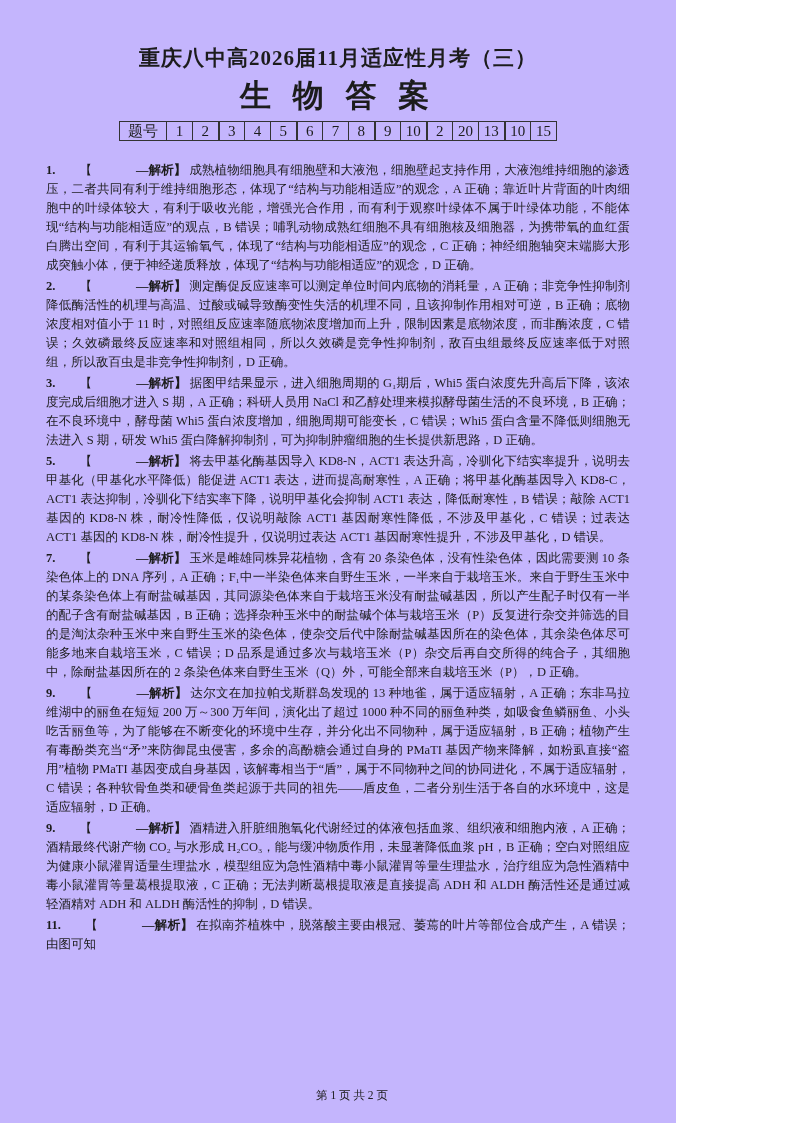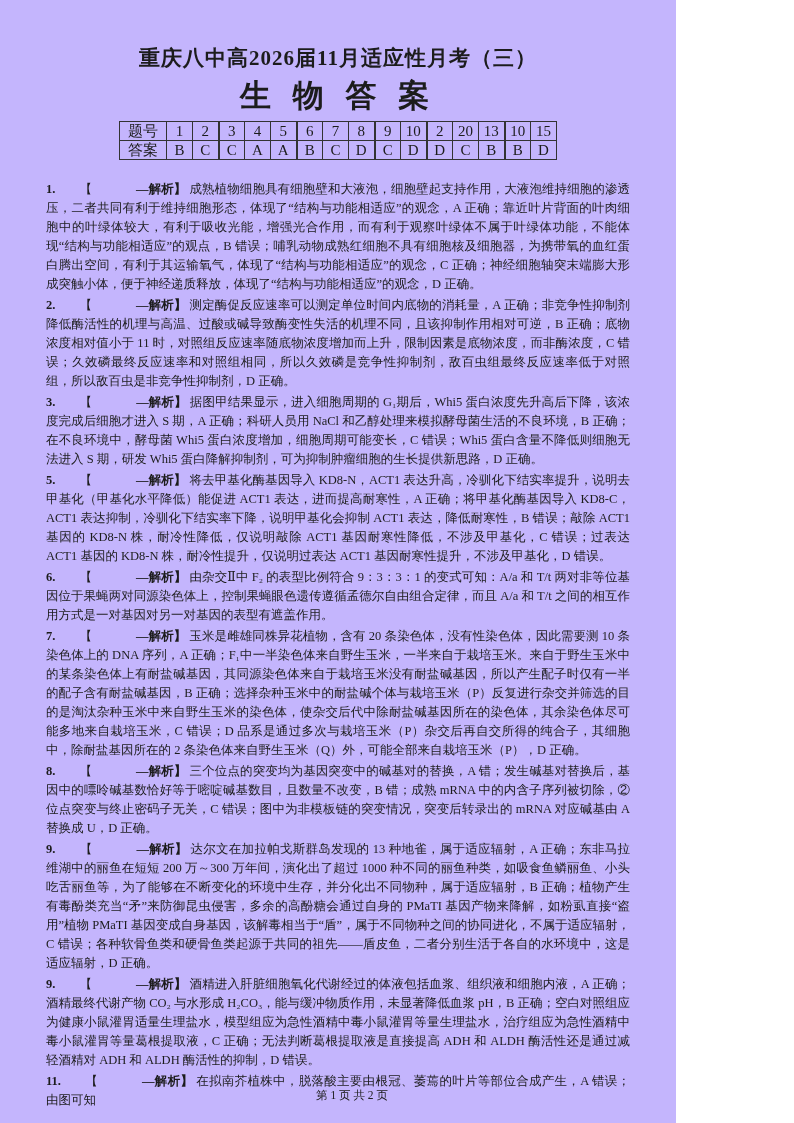--- a/index.html
+++ b/index.html
@@ -81,48 +81,28 @@
           <td>7</td>
           <td>8</td>
           <td class="grp">9</td>
           <td>10</td>
           <td class="grp">2</td>
           <td>20</td>
           <td>13</td>
           <td class="grp">10</td>
           <td>15</td>
         </tr>
-        <tr>
-          <td class="hd">答案</td>
-          <td>B</td>
-          <td>C</td>
-          <td class="grp">C</td>
-          <td>A</td>
-          <td>A</td>
-          <td class="grp">B</td>
-          <td>C</td>
-          <td>D</td>
-          <td class="grp">C</td>
-          <td>D</td>
-          <td class="grp">D</td>
-          <td>C</td>
-          <td>B</td>
-          <td class="grp">B</td>
-          <td>D</td>
-        </tr>
       </tbody>
   </table>
 
   <div class="items" id="items">
       <p class="item"><span class="num">1.</span><span class="open">【</span><span class="blank"></span><span class="tag">—解析】</span><span class="body">成熟植物细胞具有细胞壁和大液泡，细胞壁起支持作用，大液泡维持细胞的渗透压，二者共同有利于维持细胞形态，体现了“结构与功能相适应”的观念，A 正确；靠近叶片背面的叶肉细胞中的叶绿体较大，有利于吸收光能，增强光合作用，而有利于观察叶绿体不属于叶绿体功能，不能体现“结构与功能相适应”的观点，B 错误；哺乳动物成熟红细胞不具有细胞核及细胞器，为携带氧的血红蛋白腾出空间，有利于其运输氧气，体现了“结构与功能相适应”的观念，C 正确；神经细胞轴突末端膨大形成突触小体，便于神经递质释放，体现了“结构与功能相适应”的观念，D 正确。</span></p>
       <p class="item"><span class="num">2.</span><span class="open">【</span><span class="blank"></span><span class="tag">—解析】</span><span class="body">测定酶促反应速率可以测定单位时间内底物的消耗量，A 正确；非竞争性抑制剂降低酶活性的机理与高温、过酸或碱导致酶变性失活的机理不同，且该抑制作用相对可逆，B 正确；底物浓度相对值小于 11 时，对照组反应速率随底物浓度增加而上升，限制因素是底物浓度，而非酶浓度，C 错误；久效磷最终反应速率和对照组相同，所以久效磷是竞争性抑制剂，敌百虫组最终反应速率低于对照组，所以敌百虫是非竞争性抑制剂，D 正确。</span></p>
       <p class="item"><span class="num">3.</span><span class="open">【</span><span class="blank"></span><span class="tag">—解析】</span><span class="body">据图甲结果显示，进入细胞周期的 G₁期后，Whi5 蛋白浓度先升高后下降，该浓度完成后细胞才进入 S 期，A 正确；科研人员用 NaCl 和乙醇处理来模拟酵母菌生活的不良环境，B 正确；在不良环境中，酵母菌 Whi5 蛋白浓度增加，细胞周期可能变长，C 错误；Whi5 蛋白含量不降低则细胞无法进入 S 期，研发 Whi5 蛋白降解抑制剂，可为抑制肿瘤细胞的生长提供新思路，D 正确。</span></p>
       <p class="item"><span class="num">5.</span><span class="open">【</span><span class="blank"></span><span class="tag">—解析】</span><span class="body">将去甲基化酶基因导入 KD8-N，ACT1 表达升高，冷驯化下结实率提升，说明去甲基化（甲基化水平降低）能促进 ACT1 表达，进而提高耐寒性，A 正确；将甲基化酶基因导入 KD8-C，ACT1 表达抑制，冷驯化下结实率下降，说明甲基化会抑制 ACT1 表达，降低耐寒性，B 错误；敲除 ACT1 基因的 KD8-N 株，耐冷性降低，仅说明敲除 ACT1 基因耐寒性降低，不涉及甲基化，C 错误；过表达 ACT1 基因的 KD8-N 株，耐冷性提升，仅说明过表达 ACT1 基因耐寒性提升，不涉及甲基化，D 错误。</span></p>
-      <p class="item"><span class="num">6.</span><span class="open">【</span><span class="blank"></span><span class="tag">—解析】</span><span class="body">由杂交Ⅱ中 F₂ 的表型比例符合 9：3：3：1 的变式可知：A/a 和 T/t 两对非等位基因位于果蝇两对同源染色体上，控制果蝇眼色遗传遵循孟德尔自由组合定律，而且 A/a 和 T/t 之间的相互作用方式是一对基因对另一对基因的表型有遮盖作用。</span></p>
       <p class="item"><span class="num">7.</span><span class="open">【</span><span class="blank"></span><span class="tag">—解析】</span><span class="body">玉米是雌雄同株异花植物，含有 20 条染色体，没有性染色体，因此需要测 10 条染色体上的 DNA 序列，A 正确；F₁中一半染色体来自野生玉米，一半来自于栽培玉米。来自于野生玉米中的某条染色体上有耐盐碱基因，其同源染色体来自于栽培玉米没有耐盐碱基因，所以产生配子时仅有一半的配子含有耐盐碱基因，B 正确；选择杂种玉米中的耐盐碱个体与栽培玉米（P）反复进行杂交并筛选的目的是淘汰杂种玉米中来自野生玉米的染色体，使杂交后代中除耐盐碱基因所在的染色体，其余染色体尽可能多地来自栽培玉米，C 错误；D 品系是通过多次与栽培玉米（P）杂交后再自交所得的纯合子，其细胞中，除耐盐基因所在的 2 条染色体来自野生玉米（Q）外，可能全部来自栽培玉米（P），D 正确。</span></p>
-      <p class="item"><span class="num">8.</span><span class="open">【</span><span class="blank"></span><span class="tag">—解析】</span><span class="body">三个位点的突变均为基因突变中的碱基对的替换，A 错；发生碱基对替换后，基因中的嘌呤碱基数恰好等于嘧啶碱基数目，且数量不改变，B 错；成熟 mRNA 中的内含子序列被切除，②位点突变与终止密码子无关，C 错误；图中为非模板链的突变情况，突变后转录出的 mRNA 对应碱基由 A 替换成 U，D 正确。</span></p>
       <p class="item"><span class="num">9.</span><span class="open">【</span><span class="blank"></span><span class="tag">—解析】</span><span class="body">达尔文在加拉帕戈斯群岛发现的 13 种地雀，属于适应辐射，A 正确；东非马拉维湖中的丽鱼在短短 200 万～300 万年间，演化出了超过 1000 种不同的丽鱼种类，如吸食鱼鳞丽鱼、小头吃舌丽鱼等，为了能够在不断变化的环境中生存，并分化出不同物种，属于适应辐射，B 正确；植物产生有毒酚类充当“矛”来防御昆虫侵害，多余的高酚糖会通过自身的 PMaTI 基因产物来降解，如粉虱直接“盗用”植物 PMaTI 基因变成自身基因，该解毒相当于“盾”，属于不同物种之间的协同进化，不属于适应辐射，C 错误；各种软骨鱼类和硬骨鱼类起源于共同的祖先——盾皮鱼，二者分别生活于各自的水环境中，这是适应辐射，D 正确。</span></p>
       <p class="item"><span class="num">9.</span><span class="open">【</span><span class="blank"></span><span class="tag">—解析】</span><span class="body">酒精进入肝脏细胞氧化代谢经过的体液包括血浆、组织液和细胞内液，A 正确；酒精最终代谢产物 CO₂ 与水形成 H₂CO₃，能与缓冲物质作用，未显著降低血浆 pH，B 正确；空白对照组应为健康小鼠灌胃适量生理盐水，模型组应为急性酒精中毒小鼠灌胃等量生理盐水，治疗组应为急性酒精中毒小鼠灌胃等量葛根提取液，C 正确；无法判断葛根提取液是直接提高 ADH 和 ALDH 酶活性还是通过减轻酒精对 ADH 和 ALDH 酶活性的抑制，D 错误。</span></p>
       <p class="item"><span class="num">11.</span><span class="open">【</span><span class="blank"></span><span class="tag">—解析】</span><span class="body">在拟南芥植株中，脱落酸主要由根冠、萎蔫的叶片等部位合成产生，A 错误；由图可知</span></p>
     </div>
 
   <div class="footer">第 1 页 共 2 页</div>
 </div>
 
 </body></html>

